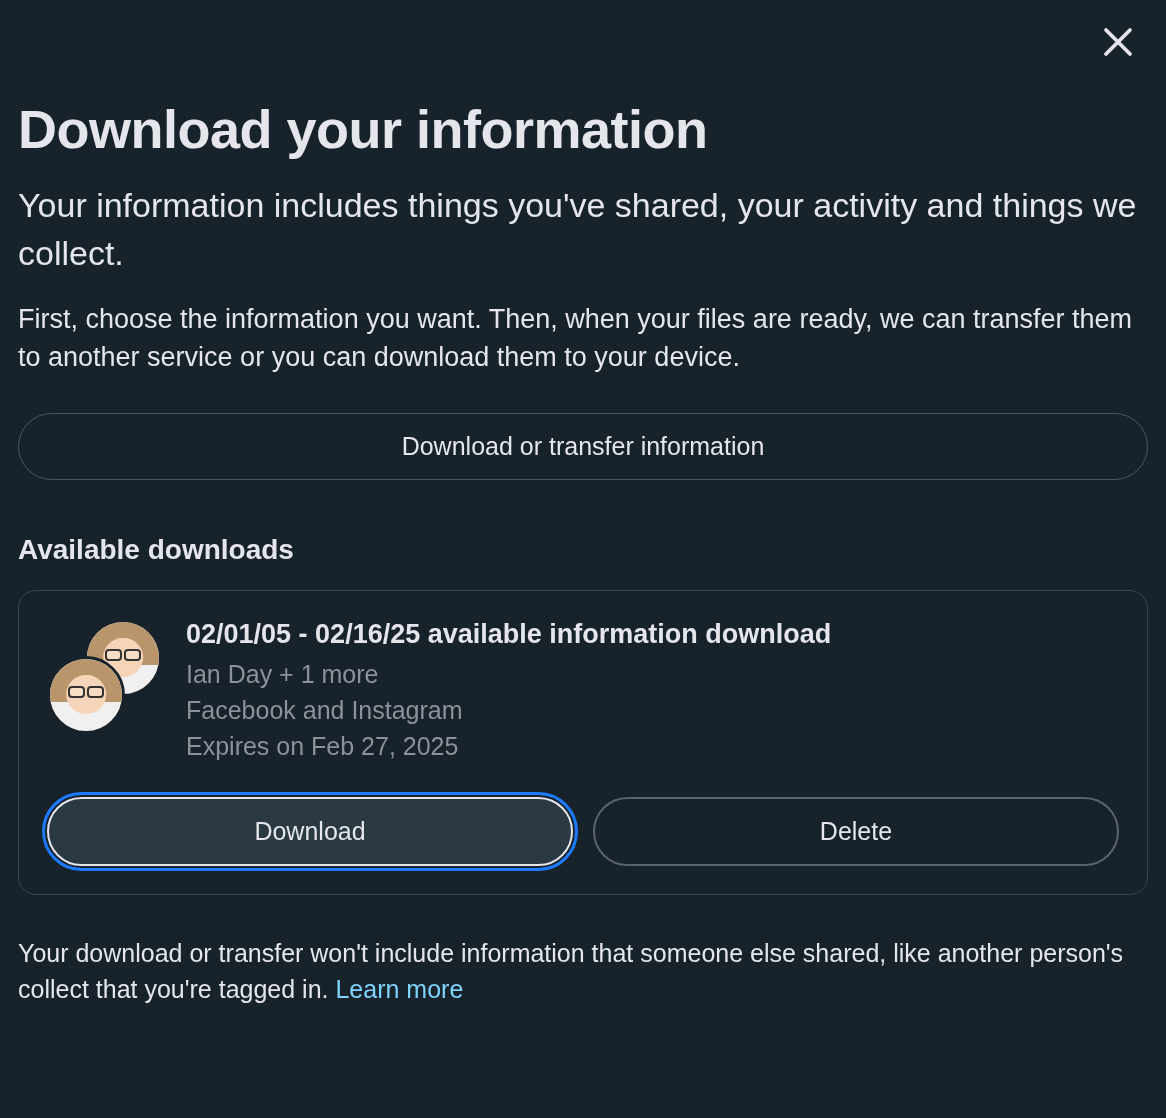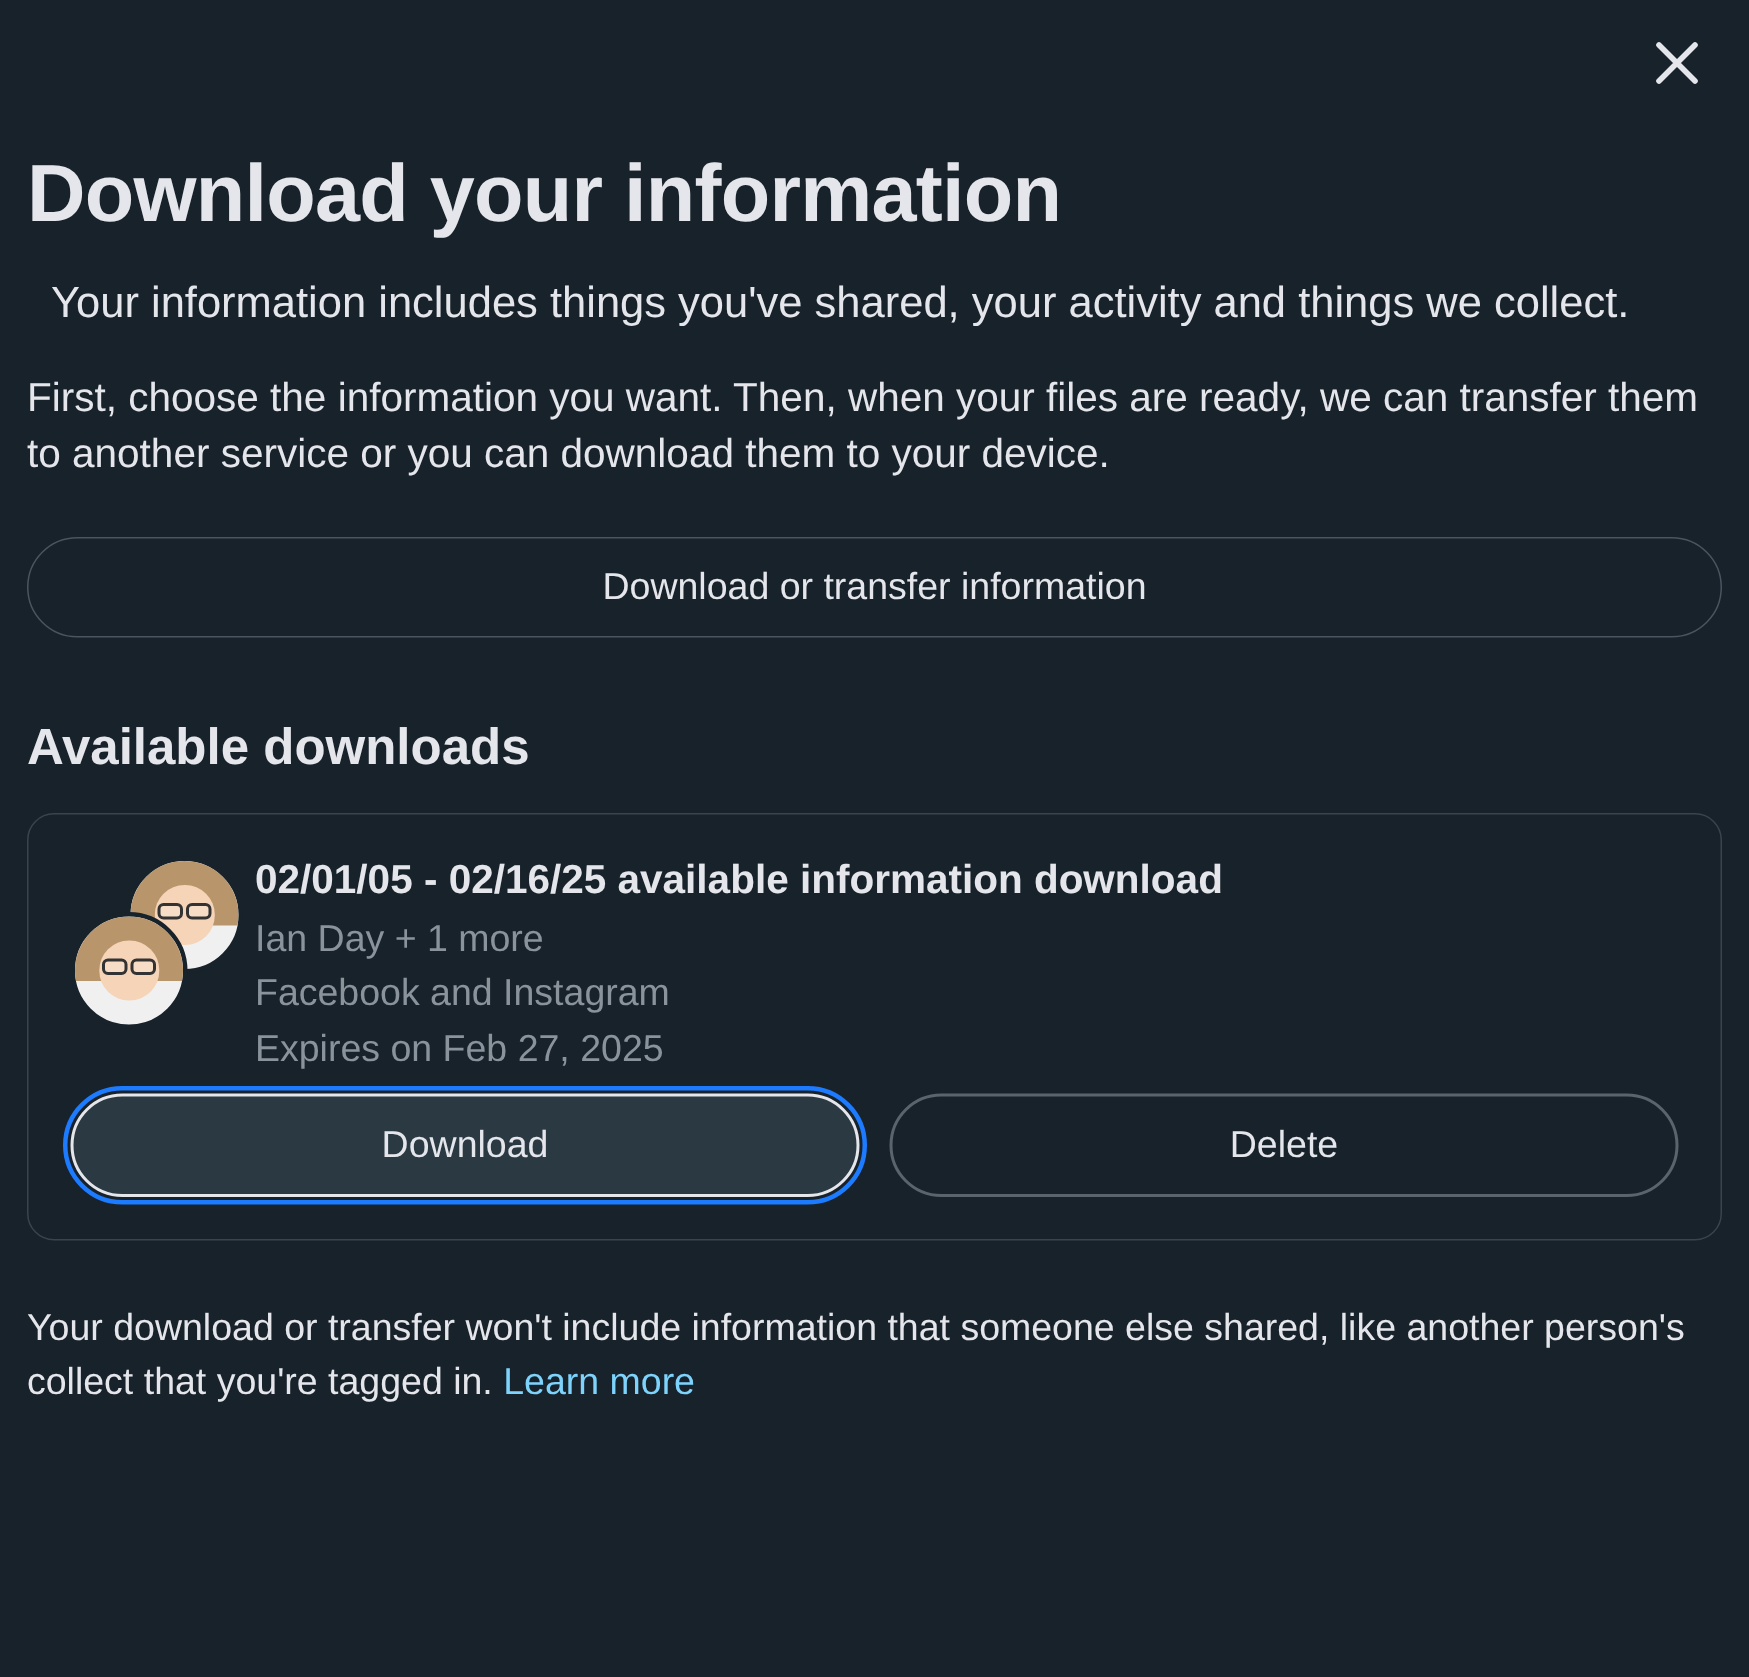--- a/index.html
+++ b/index.html
@@ -40,25 +40,24 @@
       margin-top: 80px;
     }
     h1 {
       font-size: 54px;
       font-weight: 700;
       color: #e4e6eb;
       margin-bottom: 22px;
       letter-spacing: -0.5px;
     }
     .subtitle {
-      font-size: 29px;
+      font-size: 34px;
       line-height: 1.4;
       color: #e4e6eb;
       margin-bottom: 24px;
-      margin-left: 16px;
     }
     .description {
       font-size: 27px;
       line-height: 1.4;
       color: #e4e6eb;
       margin-bottom: 36px;
     }
     .primary-btn {
       width: 100%;
       padding: 18px;
@@ -83,35 +82,35 @@
       font-weight: 500;
       cursor: pointer;
       color: #8a939b;
       border-bottom: 1px solid transparent;
     }
     .tab.active {
       color: #e4e6eb;
       border-bottom: 2px solid #e4e6eb;
     }
     h2 {
-      font-size: 34px;
+      font-size: 28px;
       font-weight: 700;
       color: #e4e6eb;
       margin-bottom: 24px;
     }
     .download-card {
       border: 1px solid #3a444d;
       border-radius: 18px;
       padding: 28px;
       margin-bottom: 40px;
     }
     .card-header {
       display: flex;
-      gap: 8px;
-      margin-bottom: 12px;
+      gap: 24px;
+      margin-bottom: 32px;
     }
     .avatar-stack {
       position: relative;
       width: 115px;
       height: 115px;
       flex-shrink: 0;
     }
     .avatar {
       width: 78px;
       height: 78px;

